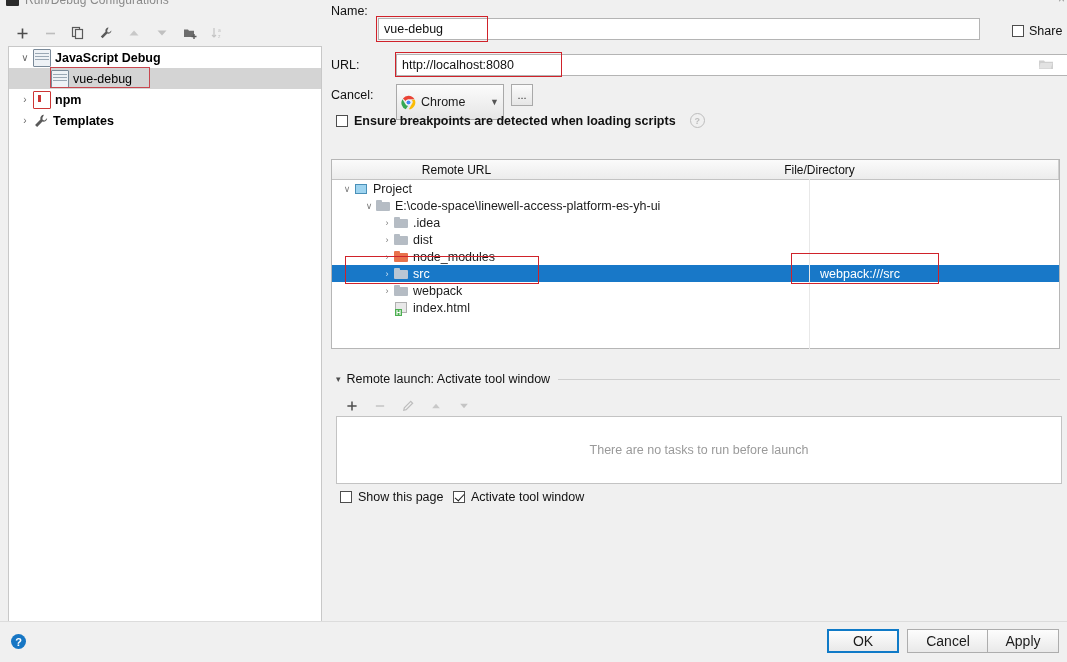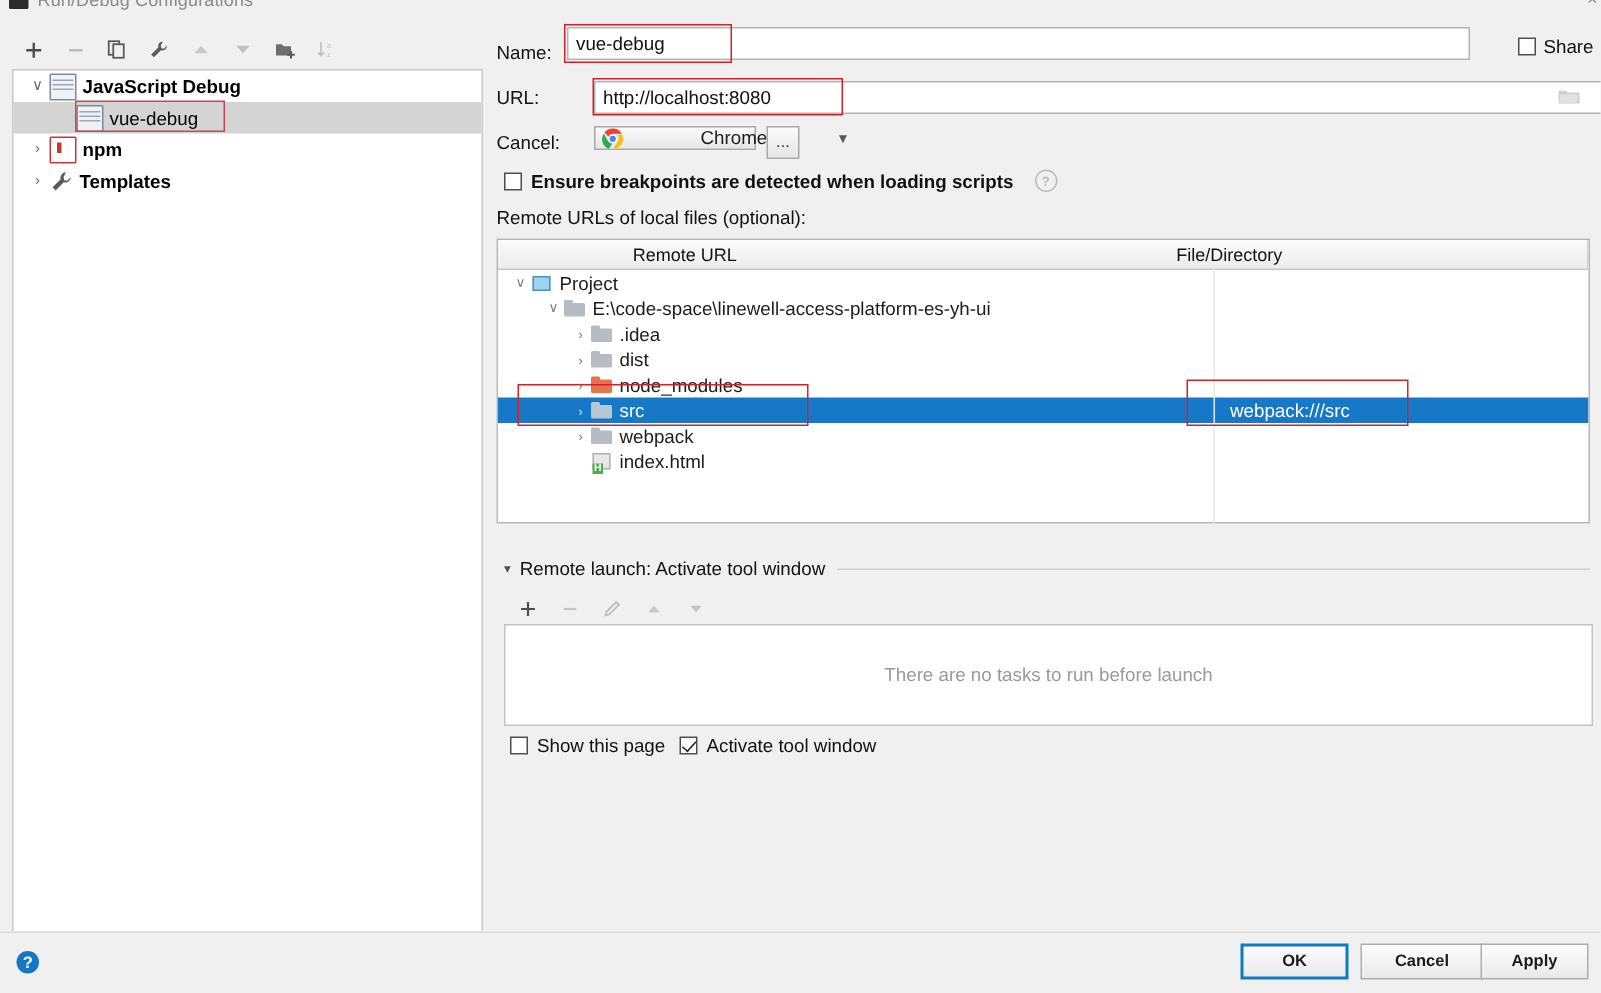--- a/index.html
+++ b/index.html
@@ -48,22 +48,22 @@
   .flabel{font-size:12.5px;color:#111;}
 
   .txtinput{height:22px;border:1px solid #b4b4b4;background:#fff;font-size:12.5px;
             color:#111;padding:0 5px;display:flex;align-items:center;box-sizing:border-box;}
 
   .chk{width:12px;height:12px;border:1px solid #4d4d4d;background:#fff;display:inline-block;
        position:relative;flex:none;box-sizing:border-box;}
   .chk.on:after{content:"";position:absolute;left:3px;top:0px;width:4px;height:8px;
        border:solid #1b1b1b;border-width:0 1.6px 1.6px 0;transform:rotate(42deg);}
 
-  .combo{height:16px;border:1px solid #a9a9a9;background:linear-gradient(#fbfbfb,#e6e6e6);
-         display:flex;align-items:center;padding:0 4px;box-sizing:border-box;font-size:12.5px;gap:46px;}
+  .combo{height:36px;border:1px solid #a9a9a9;background:linear-gradient(#fbfbfb,#e6e6e6);
+         display:flex;align-items:center;padding:0 4px;box-sizing:border-box;font-size:12.5px;}
   .ellip{height:22px;width:22px;border:1px solid #a9a9a9;background:linear-gradient(#fbfbfb,#e6e6e6);
          display:flex;align-items:center;justify-content:center;font-size:11px;color:#333;box-sizing:border-box;}
 
   
   .table{border:1px solid #b6b6b6;background:#fff;box-sizing:border-box;}
   .thead{display:flex;height:19px;background:linear-gradient(#fbfbfb,#ececec);
          border-bottom:1px solid #c3c3c3;}
   .th{display:flex;align-items:center;justify-content:center;font-size:12px;color:#111;}
   .th.c1{width:477px;border-right:1px solid #cfcfcf;}
   .th.c2{flex:1;}
@@ -88,21 +88,21 @@
   .htmlIcon:after{content:"H";position:absolute;left:1px;bottom:-1px;font-size:7px;font-weight:bold;color:#fff;
       background:#4caf50;padding:0 1px;line-height:7px;}
 
   
   .sep{flex:1;height:1px;background:#cfcfcf;margin-left:8px;}
   .blbox{border:1px solid #c3c3c3;background:#fff;height:66px;display:flex;align-items:center;justify-content:center;}
   .blempty{color:#9a9a9a;font-size:12.5px;}
 
   
   .btn{height:24px;min-width:70px;border:1px solid #adadad;background:linear-gradient(#fdfdfd,#e9e9e9);
-       display:flex;align-items:center;justify-content:center;font-size:11px;color:#1b1b1b;box-sizing:border-box;font-weight:bold;}
+       display:flex;align-items:center;justify-content:center;font-size:14px;color:#1b1b1b;box-sizing:border-box;}
   .btn.focus{border:2px solid #0f7ac7;}
   .helpicon{width:15px;height:15px;border-radius:50%;background:#1676c4;color:#fff;font-size:11px;
        display:flex;align-items:center;justify-content:center;font-weight:bold;}
 
   
   .anno{position:absolute;border:1.5px solid #d0222a;box-sizing:border-box;pointer-events:none;z-index:40;}
   .anno.soft{border-color:#c8474f;}
 
   .bottombar{position:absolute;left:0;top:621px;width:1067px;height:41px;background:#f0f0f0;border-top:1px solid #dcdcdc;}
 </style>
@@ -187,21 +187,21 @@
       <span class="tw">›</span>
       <span class="ticon">
         <svg width="16" height="16" viewBox="0 0 14 14">
             <path d="M9.6 1.6a3.2 3.2 0 00-3.1 4.1L1.8 10.4l1.8 1.8 4.7-4.7a3.2 3.2 0 004.1-3.1l-2.1 2.1-1.8-.3-.3-1.8z" fill="#5a5a5a"></path>
           </svg>
       </span>
       <span class="tlabel">Templates</span>
     </div>
   </div>
 
-  <div style="position:absolute;left:331px;top:28px;" class="flabel">Name:</div>
+  <div style="position:absolute;left:331px;top:4px;" class="flabel">Name:</div>
   <div class="txtinput" style="position:absolute;left:378px;top:18px;width:602px;">
     <span>vue-debug</span>
   </div>
   <div style="position:absolute;left:1012px;top:24px;display:flex;align-items:center;gap:5px;">
     <span class="chk"></span>
     <span class="flabel">Share</span>
   </div>
 
   <div style="position:absolute;left:331px;top:58px;" class="flabel">URL:</div>
   <div class="txtinput" style="position:absolute;left:396px;top:54px;width:794px;">
@@ -231,21 +231,20 @@
   </div>
   <div class="ellip" style="position:absolute;left:511px;top:84px;">...</div>
 
   <div style="position:absolute;left:336px;top:113px;display:flex;align-items:center;gap:6px;font-weight:bold;">
     <span class="chk"></span>
     <span class="flabel">Ensure breakpoints are detected when loading scripts</span>
     <span style="margin-left:8px;width:13px;height:13px;border-radius:50%;border:1px solid #bdbdbd;color:#bdbdbd;
                  font-size:9px;display:flex;align-items:center;justify-content:center;">?</span>
   </div>
 
-  <div style="position:absolute;left:331px;top:138px;" class="flabel">Remote URLs of local files (optional):</div>
 
   <div class="table" style="position:absolute;left:331px;top:159px;width:729px;height:190px;">
     <div class="thead">
       <div class="th c2">Remote URL</div>
       <div class="th c1">File/Directory</div>
     </div>
     <div class="tbody">
 
       <div class="frow2" style="padding-left:8px;">
         <span class="tgl">∨</span>

